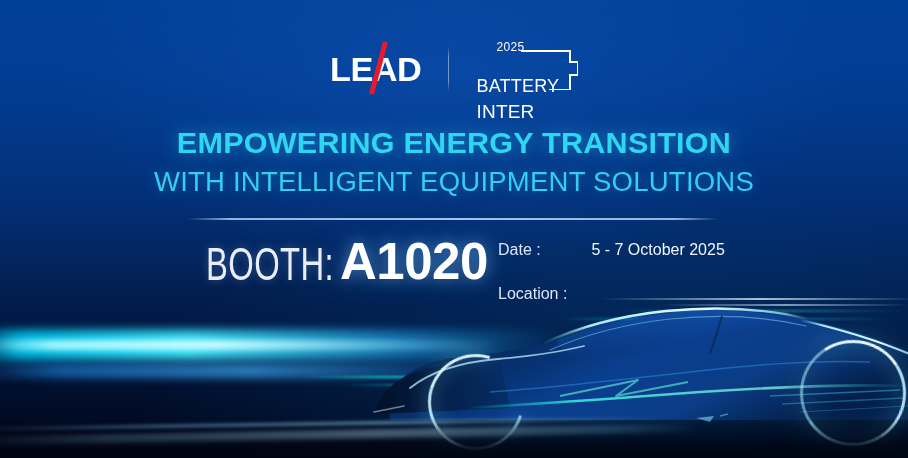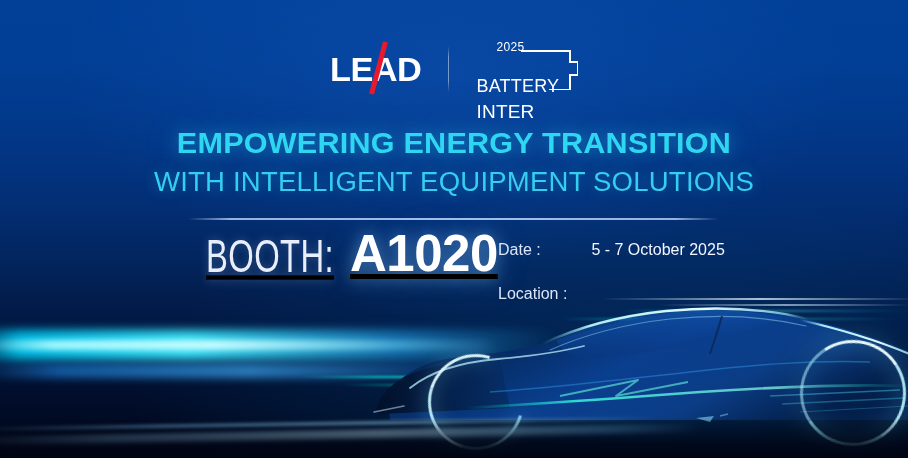--- a/index.html
+++ b/index.html
@@ -152,22 +152,22 @@
         rgba(160,190,235,0) 0%,
         rgba(175,200,240,0.85) 8%,
         rgba(185,210,245,0.9) 50%,
         rgba(175,200,240,0.85) 92%,
         rgba(160,190,235,0) 100%);
   }
 
   
   .booth-row {
     position:absolute;
-    top:228px; left:188px;
-    display:flex; align-items:baseline; gap:24px;text-decoration:underline;
+    top:236px; left:188px;
+    display:flex; align-items:baseline; gap:14px;
   }
   .booth-label {
     font-family:"Liberation Sans Narrow","Liberation Sans", sans-serif;
     font-weight:normal;
     font-size:42px;
     color:#e9eefc;
     letter-spacing:0.5px;
     line-height:1;
     transform:scaleX(0.78) scaleY(1.08);
     transform-origin:left baseline;

